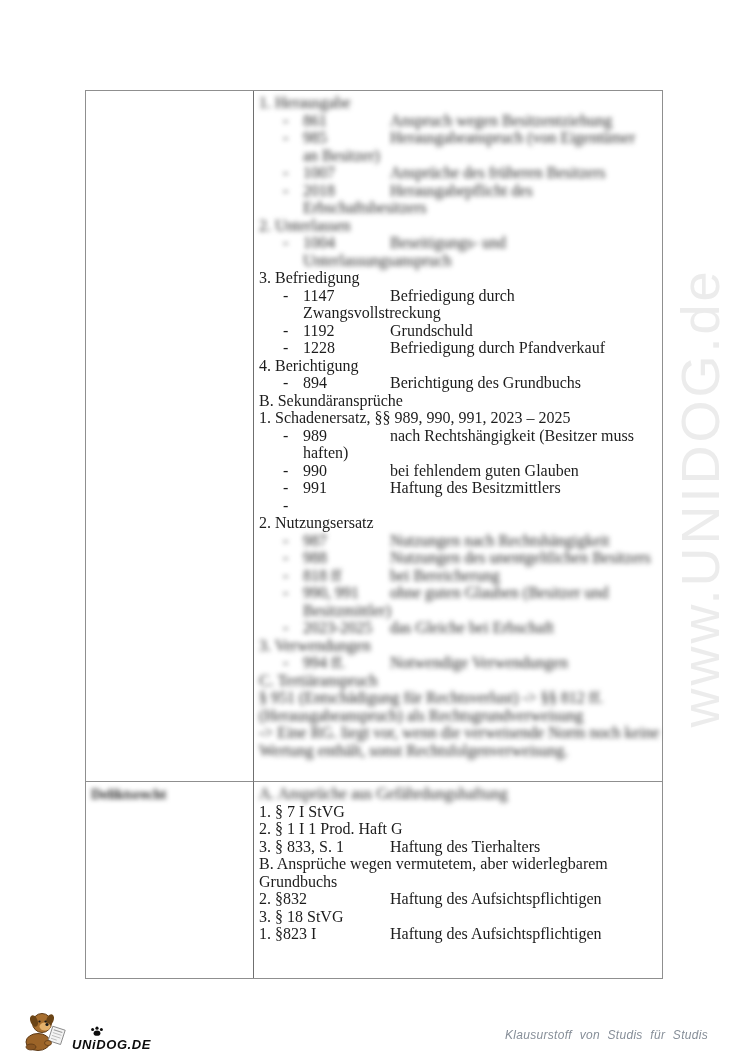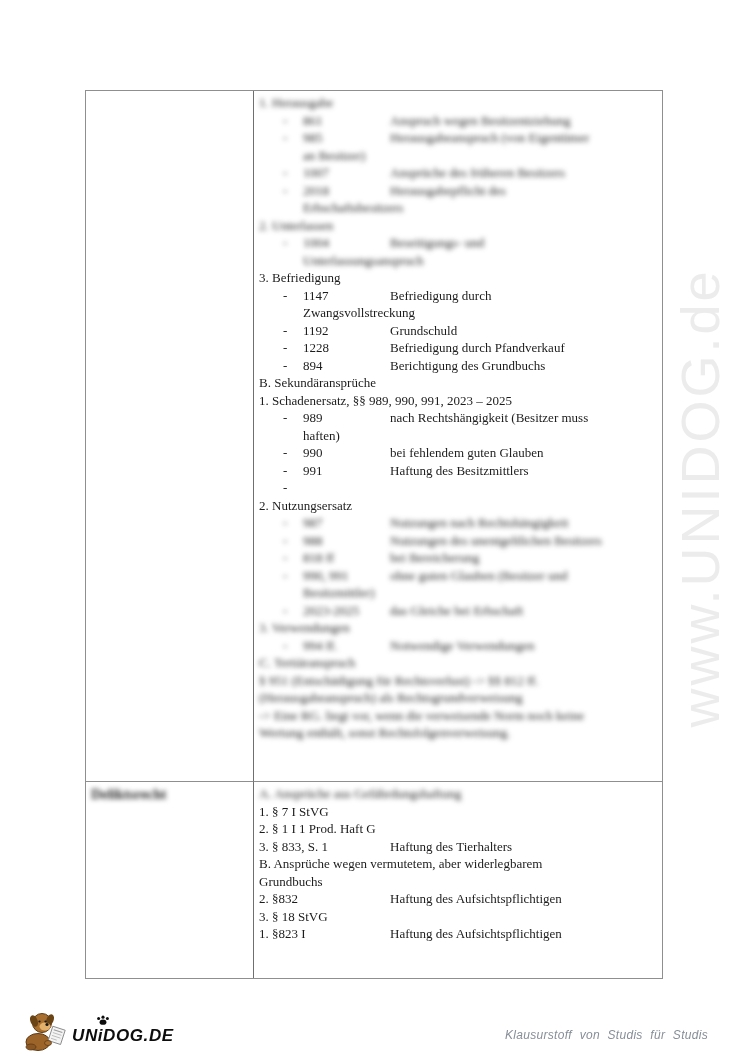--- a/index.html
+++ b/index.html
@@ -23,35 +23,35 @@
   .cell.left { border-right:1px solid #6f6f6f; }
   .cell.r1 { border-bottom:1px solid #8f8f8f; }
   .cell.right { padding:3px 4px 3px 5px; }
   .cell.left.r2 { padding:4px 5px; }
 
   .row-label { font-weight:bold; font-size:14.5px; line-height:17.5px; }
 
   .block { }
   .blur { filter:blur(2.4px); color:#2a2a2a; }
 
-  .line { font-size:13px; line-height:17.5px; min-height:17.5px; white-space:nowrap; }
+  .line { font-size:16px; line-height:17.5px; min-height:17.5px; white-space:nowrap; }
   .line.cont { padding-left:44px; }
   .line.item { display:flex; }
   .item .bullet { display:inline-block; width:20px; margin-left:24px; flex:none; }
   .item .body { flex:1; }
   .item .num { display:inline-block; width:87px; }
   .labeled .label { display:inline-block; width:131px; }
 
   
   .footer { position:absolute; left:0; top:1000px; width:750px; height:59px; z-index:2; }
   .logo { position:absolute; left:24px; top:6px; height:46px; display:flex; align-items:flex-end; }
   .dog-svg { display:block; }
-  .logo-text { position:relative; margin-left:4px; margin-bottom:6px;
+  .logo-text { position:relative; margin-left:4px; 
                font-family:"Liberation Sans", sans-serif; font-weight:bold; font-style:italic;
-               font-size:17px; letter-spacing:0.6px; color:#0d0d0d; }
+               font-size:13px; letter-spacing:0.6px; color:#0d0d0d; }
   .i-wrap { position:relative; }
   .paw-svg { position:absolute; left:-2px; top:-12px; }
   .tagline { position:absolute; right:42px; top:28px;
              font-family:"Liberation Sans", sans-serif; font-style:italic;
              font-size:12px; color:#868e98; word-spacing:4px; letter-spacing:0.3px; }
 </style>
 </head>
 <body>
 
 <div class="page">
@@ -96,20 +96,21 @@
           </div>
           <div class="line cont">Zwangsvollstreckung</div>
           <div class="line item">
             <span class="bullet">-</span>
             <span class="body"><span class="num">1192</span><span class="desc">Grundschuld</span></span>
           </div>
           <div class="line item">
             <span class="bullet">-</span>
             <span class="body"><span class="num">1228</span><span class="desc">Befriedigung durch Pfandverkauf</span></span>
           </div>
+          <div class="line heading">4. Berichtigung</div>
           <div class="line item">
             <span class="bullet">-</span>
             <span class="body"><span class="num">894</span><span class="desc">Berichtigung des Grundbuchs</span></span>
           </div>
           <div class="line heading">B. Sekundäransprüche</div>
           <div class="line heading">1. Schadenersatz, §§ 989, 990, 991, 2023 – 2025</div>
           <div class="line item">
             <span class="bullet">-</span>
             <span class="body"><span class="num">989</span><span class="desc">nach Rechtshängigkeit (Besitzer muss</span></span>
           </div>

